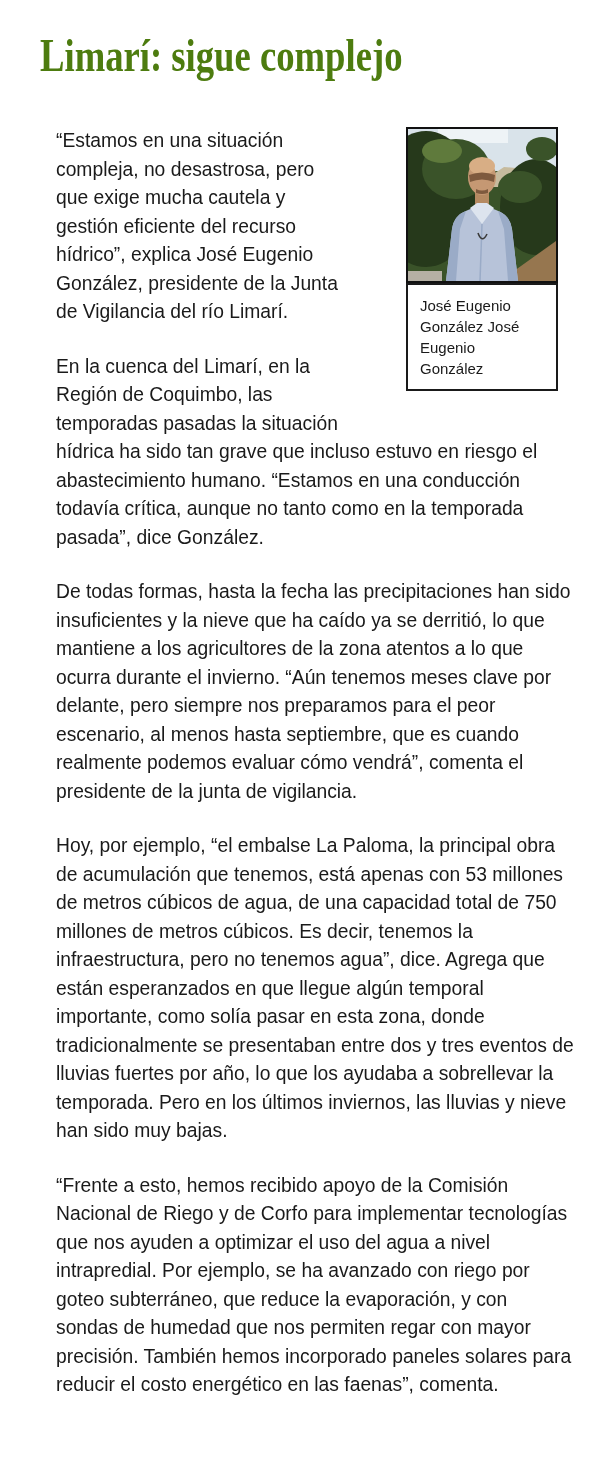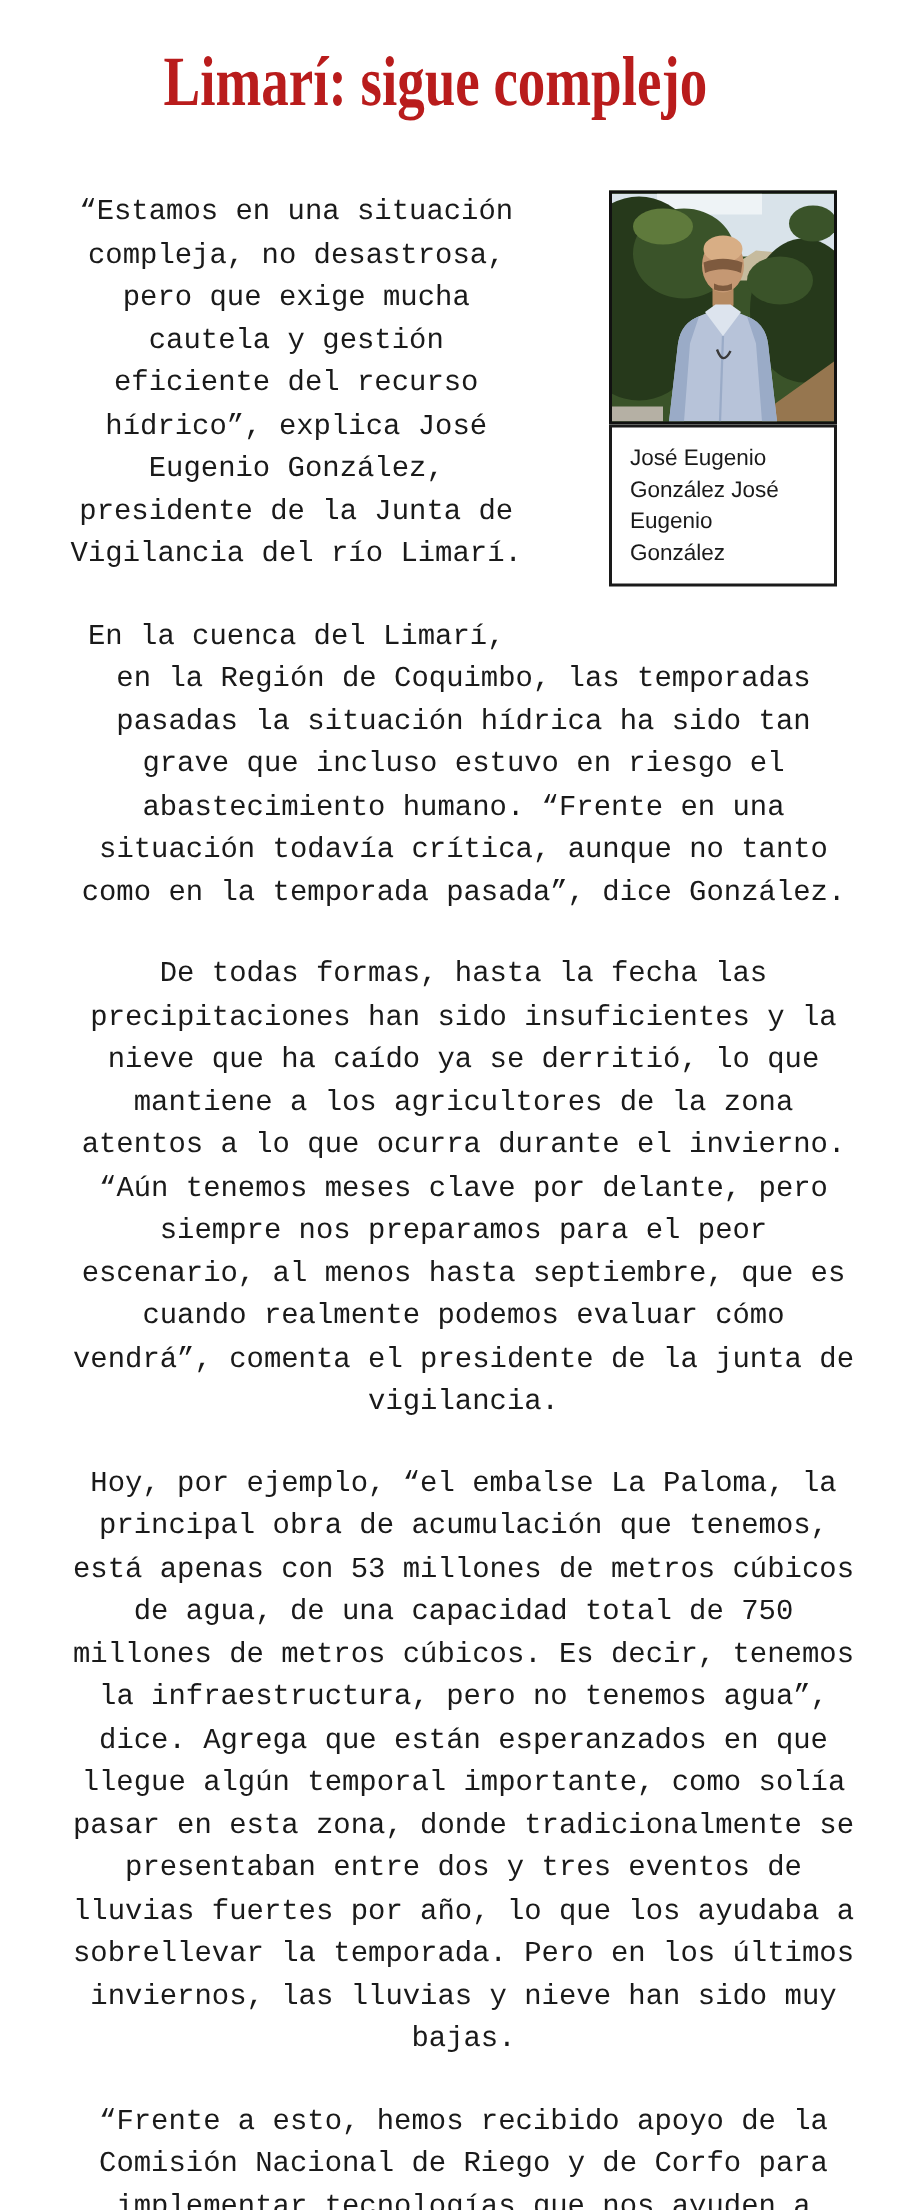--- a/index.html
+++ b/index.html
@@ -14,36 +14,34 @@
     padding: 0 36px 40px 40px;
     overflow: hidden;
   }
   h1.title {
     margin: 28px 0 45px 0;
     padding: 0;
     font-family: "Liberation Serif", serif;
     font-weight: 700;
     font-size: 47px;
     line-height: 54px;
-    color: #b91c1c;
+    color: #4d7c0f;
     white-space: nowrap;
-    text-align: right;
   }
   h1.title .squeeze {
     display: inline-block;
     transform: scaleX(0.78);
     transform-origin: left center;
   }
   .article p {
-    margin: 0 0 26px 4px;
+    margin: 0 0 26px 16px;
     font-size: 19.3px;
     line-height: 28.5px;
-    text-align: center;
+    text-align: left;
     hyphens: none;
-    font-family: Liberation Mono, monospace;
   }
   figure.photo-figure {
     float: right;
     width: 152px;
     margin: 0 16px 28px 55px;
     padding: 0;
   }
   .photo-frame {
     box-sizing: border-box;
     width: 152px;
@@ -102,19 +100,19 @@
           <ellipse cx="74" cy="48" rx="14" ry="18" fill="#c59873"></ellipse>
           <ellipse cx="74" cy="37" rx="13" ry="9" fill="#d8ae85"></ellipse>
           <path d="M61,46 Q74,41 87,46 L86,53 Q74,48 62,53 Z" fill="#7e5a3e"></path>
           <path d="M68,60 Q74,63 80,60 L80,64 Q74,66 68,64 Z" fill="#7e5a3e"></path>
         </svg>
       </div>
       <figcaption class="caption-box">José Eugenio González José Eugenio González</figcaption>
     </figure>
 
     <p>“Estamos en una situación compleja, no desastrosa, pero que exige mucha cautela y gestión eficiente del recurso hídrico”, explica José Eugenio González, presidente de la Junta de Vigilancia del río Limarí.</p>
-    <p>En la cuenca del Limarí, en la Región de Coquimbo, las temporadas pasadas la situación hídrica ha sido tan grave que incluso estuvo en riesgo el abastecimiento humano. “Frente en una situación todavía crítica, aunque no tanto como en la temporada pasada”, dice González.</p>
+    <p>En la cuenca del Limarí, en la Región de Coquimbo, las temporadas pasadas la situación hídrica ha sido tan grave que incluso estuvo en riesgo el abastecimiento humano. “Estamos en una conducción todavía crítica, aunque no tanto como en la temporada pasada”, dice González.</p>
     <p>De todas formas, hasta la fecha las precipitaciones han sido insuficientes y la nieve que ha caído ya se derritió, lo que mantiene a los agricultores de la zona atentos a lo que ocurra durante el invierno. “Aún tenemos meses clave por delante, pero siempre nos preparamos para el peor escenario, al menos hasta septiembre, que es cuando realmente podemos evaluar cómo vendrá”, comenta el presidente de la junta de vigilancia.</p>
     <p>Hoy, por ejemplo, “el embalse La Paloma, la principal obra de acumulación que tenemos, está apenas con 53 millones de metros cúbicos de agua, de una capacidad total de 750 millones de metros cúbicos. Es decir, tenemos la infraestructura, pero no tenemos agua”, dice. Agrega que están esperanzados en que llegue algún temporal importante, como solía pasar en esta zona, donde tradicionalmente se presentaban entre dos y tres eventos de lluvias fuertes por año, lo que los ayudaba a sobrellevar la temporada. Pero en los últimos inviernos, las lluvias y nieve han sido muy bajas.</p>
     <p>“Frente a esto, hemos recibido apoyo de la Comisión Nacional de Riego y de Corfo para implementar tecnologías que nos ayuden a optimizar el uso del agua a nivel intrapredial. Por ejemplo, se ha avanzado con riego por goteo subterráneo, que reduce la evaporación, y con sondas de humedad que nos permiten regar con mayor precisión. También hemos incorporado paneles solares para reducir el costo energético en las faenas”, comenta.</p>
 
   </div>
 </div>
 
 </body></html>

